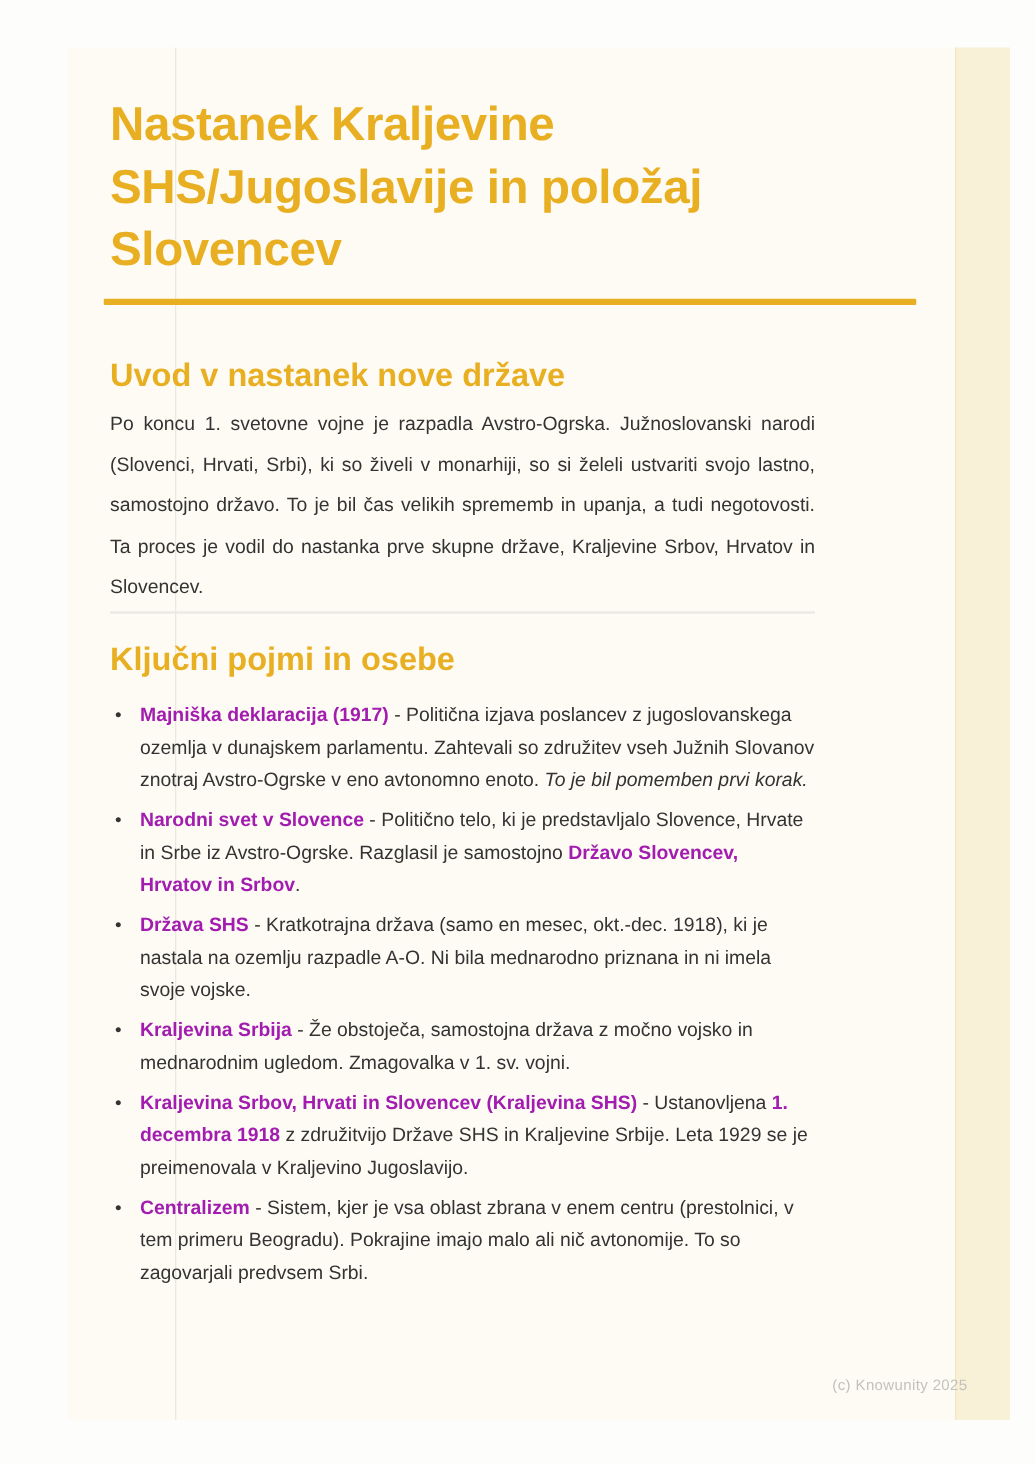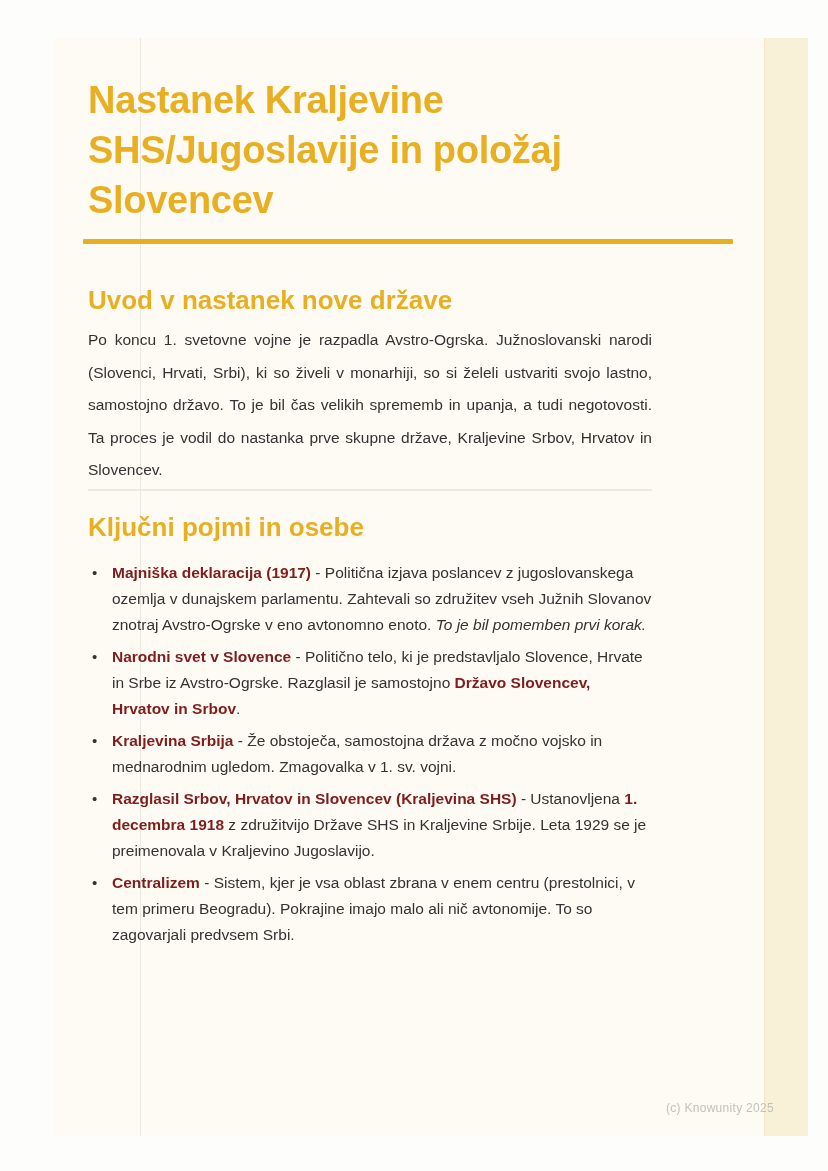--- a/index.html
+++ b/index.html
@@ -101,21 +101,21 @@
     color: var(--body-text);
   }
   ul.key-terms li::before {
     content: "\2022";
     position: absolute;
     left: 4px;
     top: 0;
     font-size: 15px;
     color: var(--body-text);
   }
-  ul.key-terms li span.b { font-weight: bold; color: #7f1d1d; }
+  ul.key-terms li span.b { font-weight: bold; color: #a21caf; }
   ul.key-terms li span.i { font-style: italic; }
   .copyright {
     position: absolute;
     top: 1101px;
     right: 54px;
     font-size: 12px;
     letter-spacing: 0.3px;
     color: var(--footer-text);
     z-index: 5;
     margin-left: 47px;
@@ -140,20 +140,21 @@
 
     <div class="intro-paragraph">Po koncu 1. svetovne vojne je razpadla Avstro-Ogrska. Južnoslovanski narodi (Slovenci, Hrvati, Srbi), ki so živeli v monarhiji, so si želeli ustvariti svojo lastno, samostojno državo. To je bil čas velikih sprememb in upanja, a tudi negotovosti. Ta proces je vodil do nastanka prve skupne države, Kraljevine Srbov, Hrvatov in Slovencev.</div>
 
     <div class="section-divider"></div>
 
     <div class="section-heading heading-kljucni">Ključni pojmi in osebe</div>
 
     <ul class="key-terms">
         <li><span class="b">Majniška deklaracija (1917)</span><span> - Politična izjava poslancev z jugoslovanskega ozemlja v dunajskem parlamentu. Zahtevali so združitev vseh Južnih Slovanov znotraj Avstro-Ogrske v eno avtonomno enoto. </span><span class="i">To je bil pomemben prvi korak.</span></li>
         <li><span class="b">Narodni svet v Slovence</span><span> - Politično telo, ki je predstavljalo Slovence, Hrvate in Srbe iz Avstro-Ogrske. Razglasil je samostojno </span><span class="b">Državo Slovencev, Hrvatov in Srbov</span><span>.</span></li>
+        <li><span class="b">Država SHS</span><span> - Kratkotrajna država (samo en mesec, okt.-dec. 1918), ki je nastala na ozemlju razpadle A-O. Ni bila mednarodno priznana in ni imela svoje vojske.</span></li>
         <li><span class="b">Kraljevina Srbija</span><span> - Že obstoječa, samostojna država z močno vojsko in mednarodnim ugledom. Zmagovalka v 1. sv. vojni.</span></li>
-        <li><span class="b">Razglasil Srbov, Hrvatov in Slovencev (Kraljevina SHS)</span><span> - Ustanovljena </span><span class="b">1. decembra 1918</span><span> z združitvijo Države SHS in Kraljevine Srbije. Leta 1929 se je preimenovala v Kraljevino Jugoslavijo.</span></li>
+        <li><span class="b">Kraljevina Srbov, Hrvati in Slovencev (Kraljevina SHS)</span><span> - Ustanovljena </span><span class="b">1. decembra 1918</span><span> z združitvijo Države SHS in Kraljevine Srbije. Leta 1929 se je preimenovala v Kraljevino Jugoslavijo.</span></li>
         <li><span class="b">Centralizem</span><span> - Sistem, kjer je vsa oblast zbrana v enem centru (prestolnici, v tem primeru Beogradu). Pokrajine imajo malo ali nič avtonomije. To so zagovarjali predvsem Srbi.</span></li>
       </ul>
   </div>
 </div>
 
 <div class="copyright">(c) Knowunity 2025</div>
 
 </body></html>

